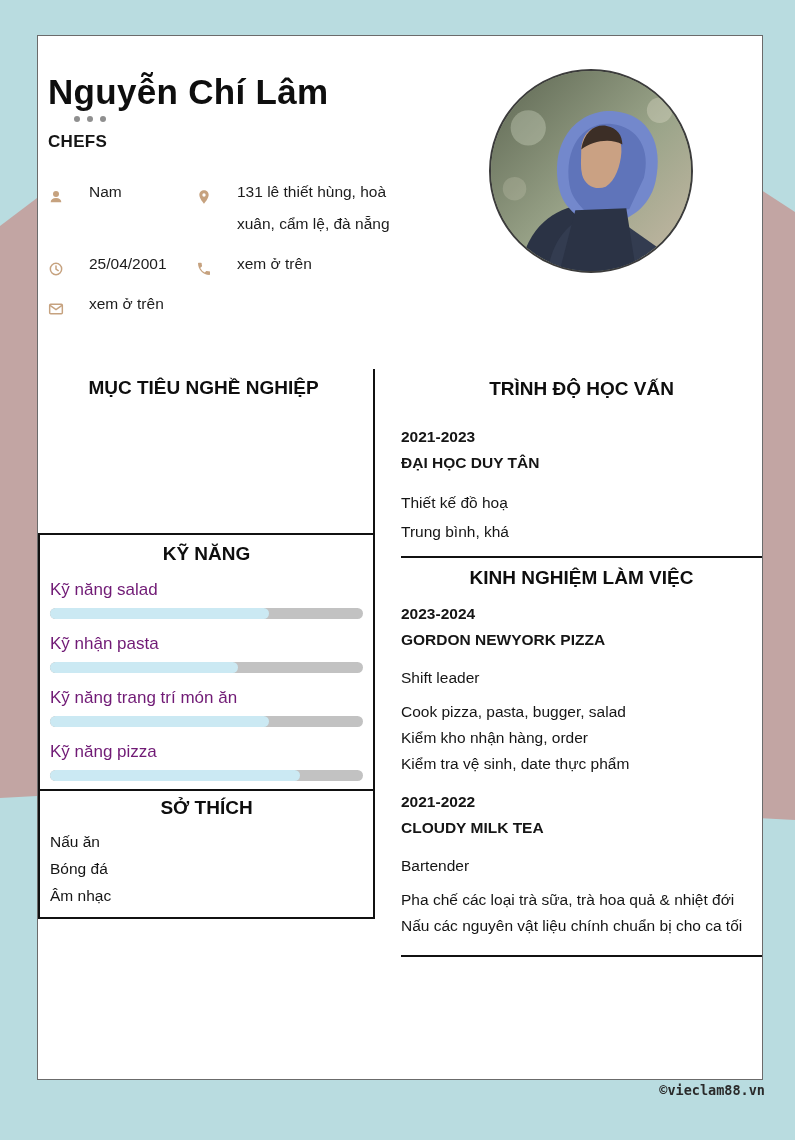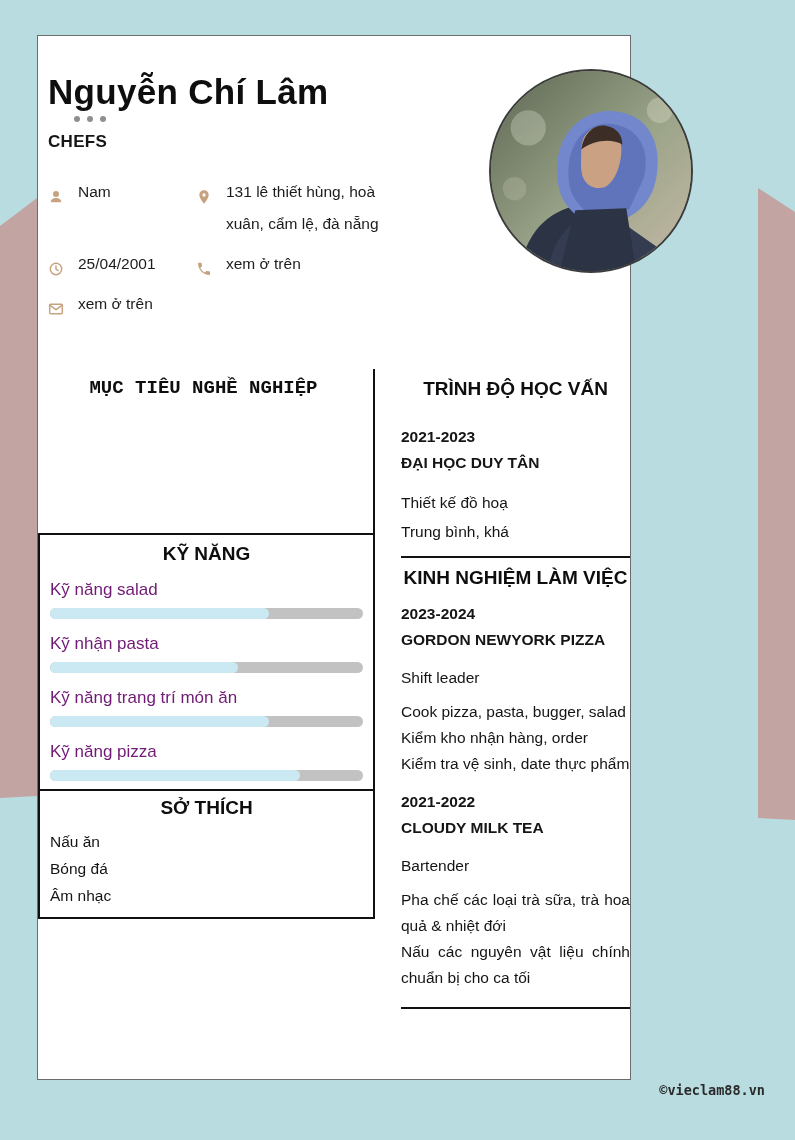--- a/index.html
+++ b/index.html
@@ -6,45 +6,45 @@
   body { margin:0; background:#888; }
   .page {
     position:relative; width:795px; height:1140px; margin:0 auto;
     background:#b9dce0; overflow:hidden;
     font-family:"Liberation Sans", sans-serif; color:#151515;
   }
   .deco { position:absolute; background:#c2a5a3; }
   .deco-left  { left:0; top:198px; width:37px; height:600px; clip-path:polygon(0 28px, 100% 0, 100% calc(100% - 2px), 0 100%); }
   .deco-right { right:0; top:188px; width:37px; height:632px; clip-path:polygon(0 0, 100% 24px, 100% 100%, 0 calc(100% - 2px)); }
   .card {
-    position:absolute; left:37px; top:35px; width:594px; height:1045px;
+    position:absolute; left:37px; top:35px; width:726px; height:1045px;
     background:#ffffff; border:1px solid #6b6b6b;
   }
   
   .header { position:relative; height:333px; }
   .name { position:absolute; left:10px; top:36px; margin:0; font-size:35px; font-weight:bold; letter-spacing:.3px; color:#0e0e0e; }
   .dots { position:absolute; left:36px; top:80px; display:flex; gap:7px; }
   .dots i { width:6px; height:6px; border-radius:50%; background:#8f8f8f; display:block; }
   .job-title { position:absolute; left:10px; top:96px; font-size:17px; font-weight:bold; letter-spacing:.3px; }
   .contact { position:absolute; left:10px; top:140px; width:368px; display:grid; grid-template-columns:140px 1fr; column-gap:8px; row-gap:8px; }
-  .citem { display:flex; gap:14px; font-size:15.5px; line-height:32px; color:#1c1c1c; }
+  .citem { display:flex; gap:25px; font-size:15.5px; line-height:32px; color:#1c1c1c; }
   .citem .ic { width:16px; height:16px; flex:0 0 16px; margin-top:8px; }
   .photo {
     position:absolute; left:451px; top:33px; width:204px; height:204px;
     border-radius:50%; border:2px solid #3c3c3c; overflow:hidden; background:#9aa489;
   }
   .photo svg { display:block; width:100%; height:100%; }
   
   .columns { display:flex; align-items:flex-start; }
   .left-col { width:337px; flex:0 0 337px; }
   .right-col { width:363px; margin-left:26px; }
   h2.sec { margin:0; font-size:19px; font-weight:bold; text-align:center; color:#0e0e0e; }
   
   .objective { height:164px; border-right:2px solid #111; padding:8px 14px 0 10px; }
-  .objective h2 { margin-bottom:13px;font-family:Liberation Mono, monospace; }
+  .objective h2 { margin-bottom:13px; }
   .objective p { margin:0; font-size:15.5px; line-height:26px; text-align:justify; }
   
   .box { border:2px solid #111; }
   .skills-box { height:258px; padding:8px 10px 0; }
   .skill { margin-top:15px; }
   .skill-label { font-size:17px; color:#701a75; }
   .bar-track { margin-top:8px; height:11px; background:#c2c2c2; border-radius:6px; overflow:hidden; }
   .bar-fill { height:100%; background:#cbe9f3; border-radius:6px; }
   .hobbies-box { height:130px; margin-top:-2px; padding:6px 10px 0; }
   .hobbies-box h2 { margin-bottom:9px; }

